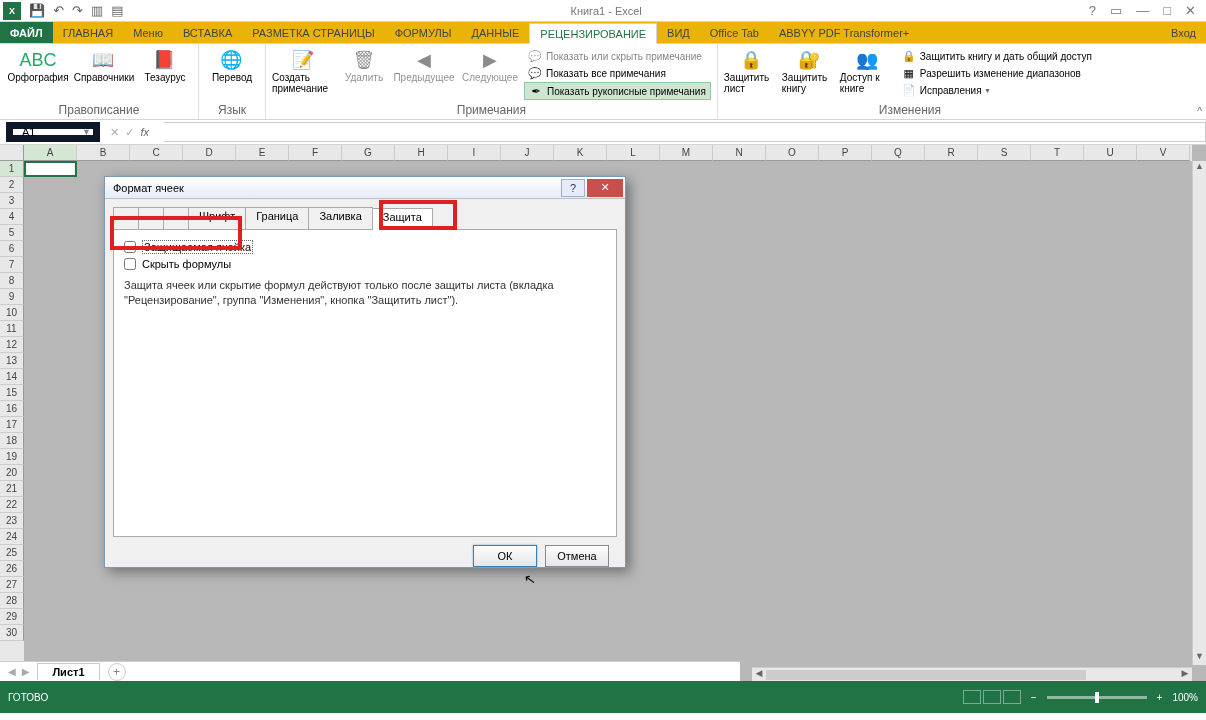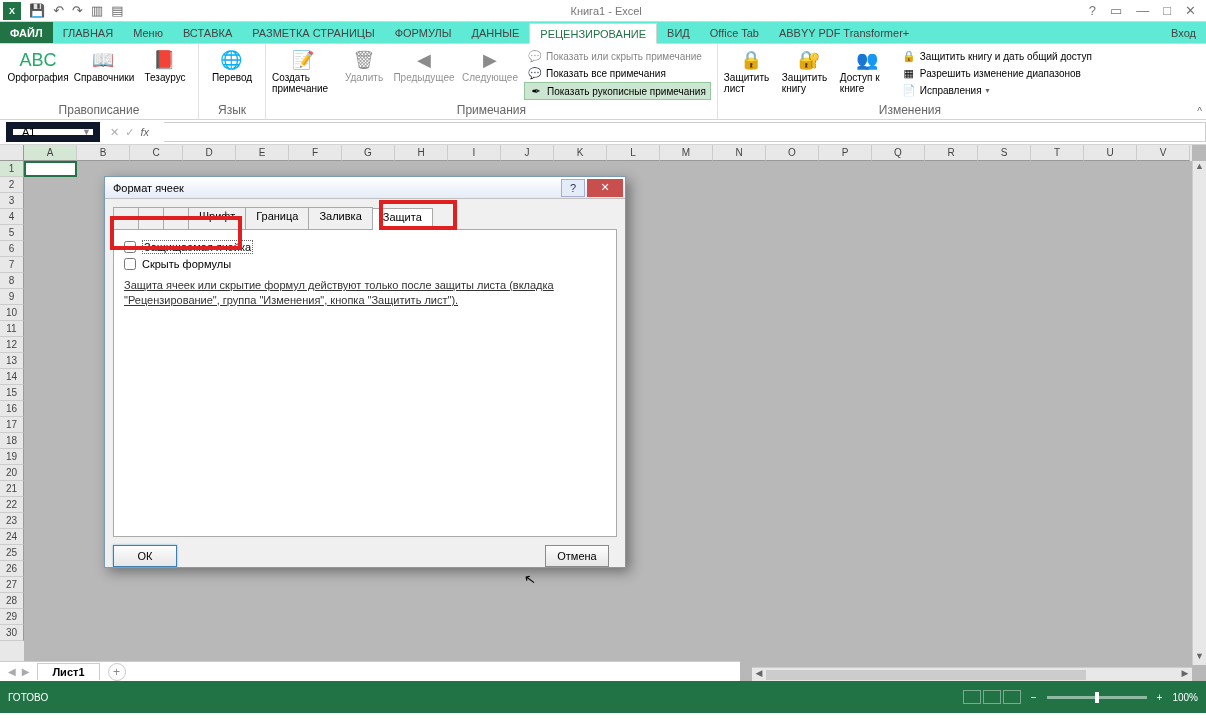--- a/index.html
+++ b/index.html
@@ -8,21 +8,21 @@
 
 .titlebar { height: 22px; background: #fff; display: flex; align-items: center; border-bottom: 1px solid #d4d4d4; }
 .titlebar .xl-icon { width: 18px; height: 18px; background: #217346; color: #fff; font-size: 9px; font-weight: bold; display: flex; align-items: center; justify-content: center; margin-left: 3px; }
 .qat { display: flex; gap: 8px; margin-left: 8px; align-items: center; }
 .qat span { font-size: 13px; color: #666; cursor: pointer; }
 .win-title { flex: 1; text-align: center; color: #777; font-size: 11px; }
 .win-ctrl { display: flex; gap: 14px; margin-right: 10px; color: #777; font-size: 13px; }
 .win-ctrl span { cursor: pointer; }
 
 
-.ribbon-tabs { height: 22px; background: #5eead4; display: flex; align-items: stretch; border-bottom: 1px solid #d4d4d4; justify-content: space-between; }
+.ribbon-tabs { height: 22px; background: #eab308; display: flex; align-items: stretch; border-bottom: 1px solid #d4d4d4; justify-content: space-between; }
 .ribbon-tabs .tab { padding: 0 10px; display: flex; align-items: center; font-size: 11px; color: #444; cursor: pointer; }
 .ribbon-tabs .tab.file { background: #217346; color: #fff; font-weight: bold; }
 .ribbon-tabs .tab.active { color: #217346; border: 1px solid #d4d4d4; border-bottom: 1px solid #fff; background: #fff; position: relative; top: 1px; }
 .ribbon-tabs .login { margin-left: auto; margin-right: 10px; font-size: 11px; color: #444; display:flex; align-items:center;}
 
 
 .ribbon { height: 76px; background: #fff; border-bottom: 1px solid #d4d4d4; display: flex; position: relative; }
 .ribbon-group { border-right: 1px solid #e1e1e1; padding: 2px 6px 0 6px; display: flex; flex-direction: column; height: 100%; }
 .group-content { flex: 1; display: flex; gap: 2px; align-items: flex-start; }
 .group-label { text-align: center; font-size: 12px; color: #666; padding-bottom: 2px; }
@@ -81,22 +81,22 @@
 .dlg-tctrl { margin-left: auto; display: flex; }
 .dlg-tctrl .help { width: 24px; height: 18px; background: #e4ecf7; border: 1px solid #aac; text-align: center; font-size: 11px; color: #335; cursor: pointer; margin-right: 2px; line-height: 16px; }
 .dlg-tctrl .close { width: 36px; height: 18px; background: #c94f4f; color: #fff; text-align: center; font-size: 11px; cursor: pointer; line-height: 17px; margin-right: 2px; }
 .dlg-body { padding: 8px; }
 .dlg-tabs { display: flex; height: 22px; }
 .dlg-tabs .dtab { padding: 2px 10px; border: 1px solid #aaa; border-bottom: none; background: #f0f0f0; font-size: 11px; cursor: pointer; margin-right: -1px; }
 .dlg-tabs .dtab.active { background: #fff; position: relative; top: 1px; }
 .dlg-pane { border: 1px solid #aaa; background: #fff; height: 308px; padding: 10px; font-size: 11px; }
 .chk { display: flex; align-items: center; gap: 6px; margin-bottom: 4px; }
 .chk input { width: 12px; height: 12px; }
-.dlg-desc { margin-top: 8px; color: #333; line-height: 1.35; font-size: 11px; text-decoration: underline; }
-.dlg-buttons { display: flex; justify-content: space-between; gap: 8px; padding: 8px 8px 0 0; }
+.dlg-desc { margin-top: 8px; color: #333; line-height: 1.35; font-size: 11px; }
+.dlg-buttons { display: flex; justify-content: flex-end; gap: 8px; padding: 8px 8px 0 0; }
 .dlg-buttons button { width: 64px; height: 22px; font-size: 11px; border: 1px solid #8a8a8a; background: linear-gradient(#fdfdfd,#e6e6e6); cursor: pointer; }
 .dlg-buttons button.primary { border: 1px solid #3c7fb1; box-shadow: 0 0 2px #6bb3e0; }
 
 
 .hl { position: absolute; border: 4px solid #e02020; pointer-events: none; }
 .hl.tab   { left: 379px; top: 200px; width: 78px; height: 30px; }
 .hl.chk1  { left: 110px; top: 216px; width: 132px; height: 34px; }
 
 .cursor { position: absolute; left: 524px; top: 571px; font-size: 14px; color: #000; pointer-events: none; transform: rotate(-10deg); }
 </style>

